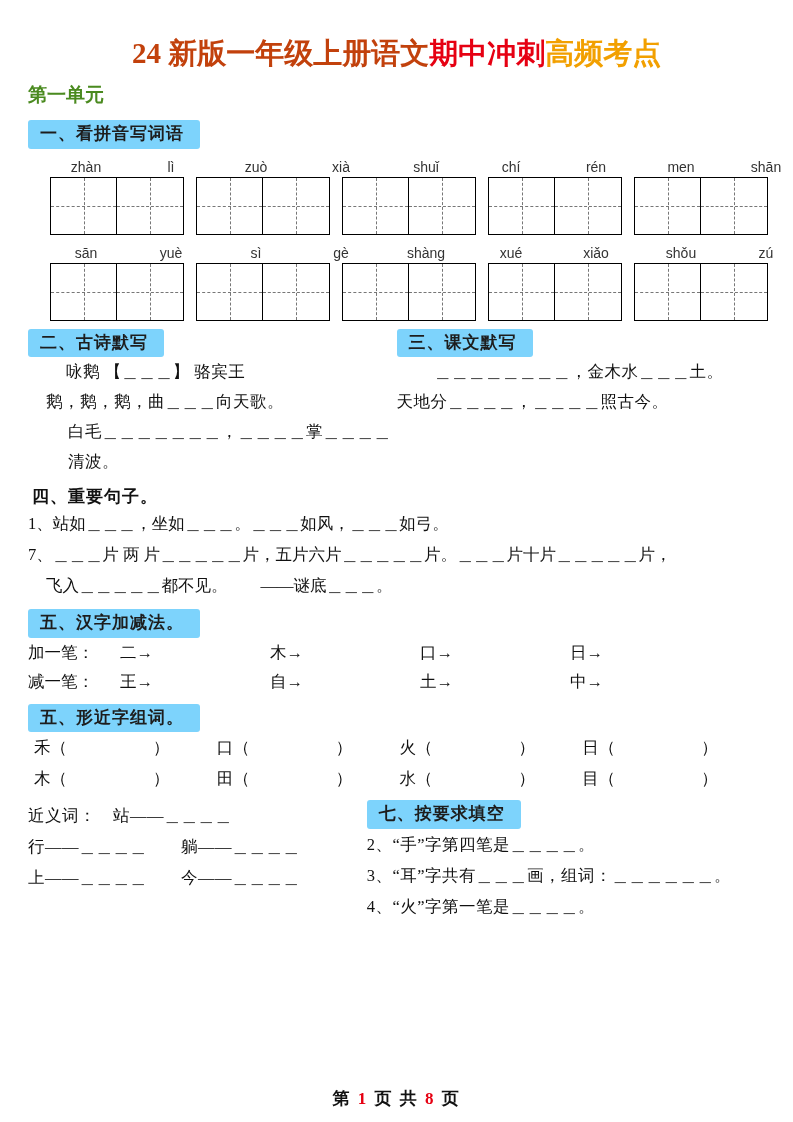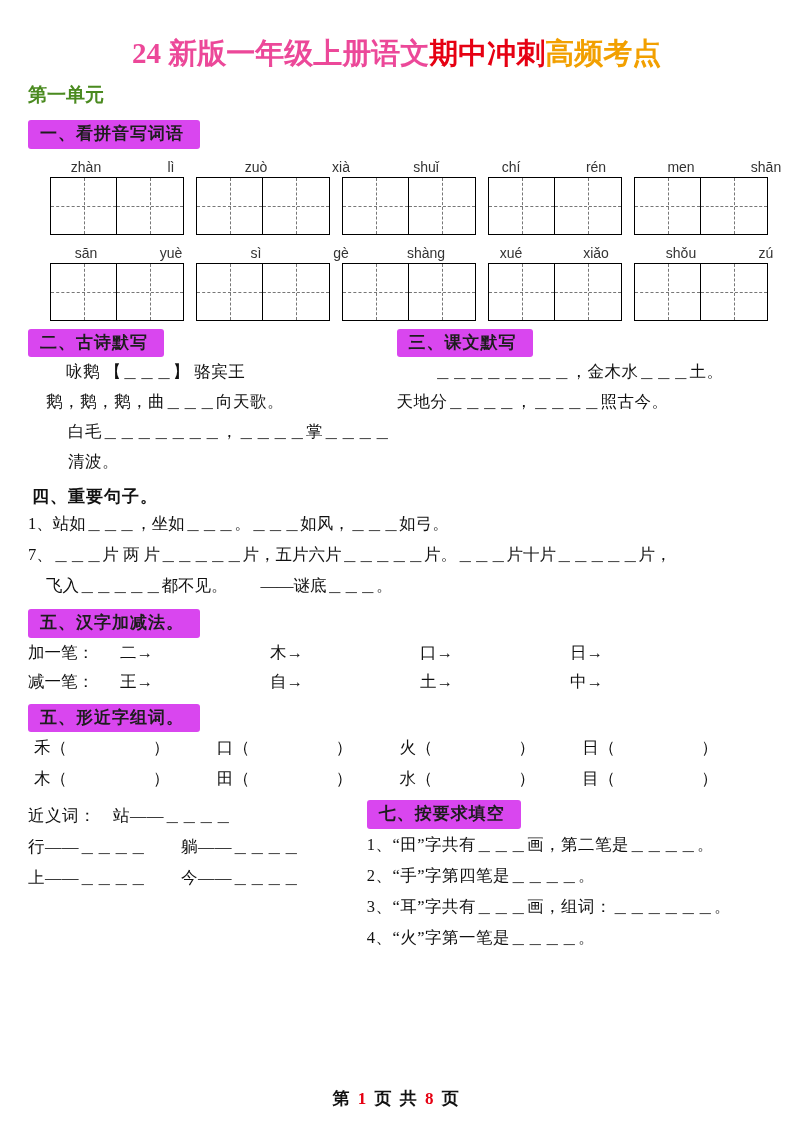--- a/index.html
+++ b/index.html
@@ -26,36 +26,36 @@
   
   .title {
     text-align: center;
     font-weight: bold;
     font-size: 29px;
     letter-spacing: 0px;
     white-space: nowrap;
     margin-bottom: 8px;
     font-family: "Liberation Serif", serif;
   }
-  .title .t-black { color: #ec4899; }
+  .title .t-black { color: #c2410c; }
   .title .t-red { color: #e60012; }
   .title .t-orange { color: #f2a000; }
 
   .unit {
     text-align: left;
     color: #4a8a1f;
     font-size: 19px;
     font-weight: bold;
     margin-bottom: 12px;
   }
 
   
   .gbar {
     display: inline-block;
-    background: #d946ef;
+    background: #7dd3fc;
     color: #1d1d1d;
     font-weight: bold;
     font-size: 17px;
     padding: 4px 16px 5px 12px;
     border-radius: 3px;
     line-height: 1.15;
     letter-spacing: 1px;
   }
   .plain-head {
     font-weight: bold;
@@ -319,21 +319,20 @@
   </div>
 
   <div class="bottom">
     <div class="bleft">
       <div class="body-txt">近义词：　站——＿＿＿＿</div>
       <div class="body-txt">行——＿＿＿＿　　躺——＿＿＿＿</div>
       <div class="body-txt">上——＿＿＿＿　　今——＿＿＿＿</div>
     </div>
     <div class="bright">
       <div class="gbar">七、按要求填空</div>
-      <div class="body-txt">1、“田”字共有＿＿＿画，第二笔是＿＿＿＿。</div>
       <div class="body-txt">2、“手”字第四笔是＿＿＿＿。</div>
       <div class="body-txt">3、“耳”字共有＿＿＿画，组词：＿＿＿＿＿＿。</div>
       <div class="body-txt">4、“火”字第一笔是＿＿＿＿。</div>
     </div>
   </div>
 
   <div class="footer">
     <span>第</span>
     <span class="num">1</span>
     <span>页 共</span>

